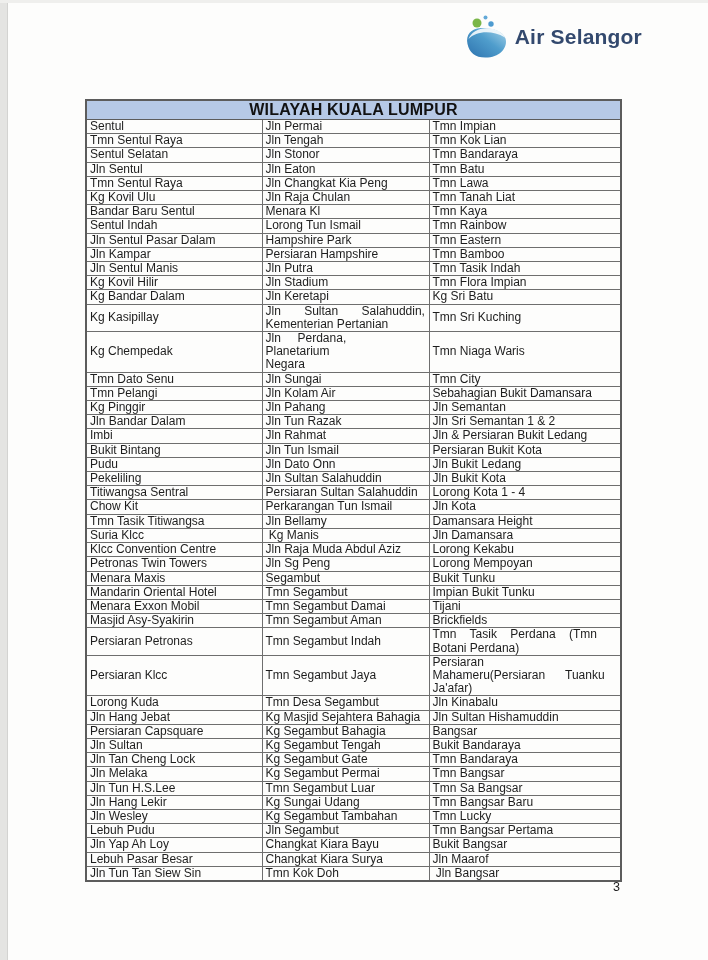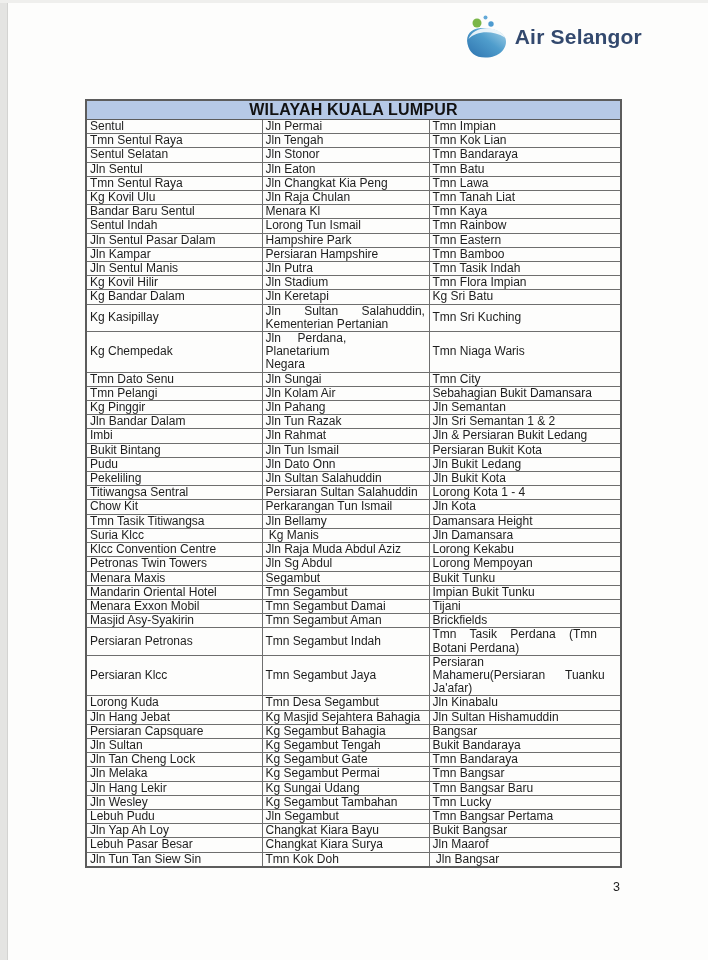--- a/index.html
+++ b/index.html
@@ -225,21 +225,21 @@
         <td> Kg Manis</td>
         <td>Jln Damansara</td>
       </tr>
       <tr>
         <td>Klcc Convention Centre</td>
         <td>Jln Raja Muda Abdul Aziz</td>
         <td>Lorong Kekabu</td>
       </tr>
       <tr>
         <td>Petronas Twin Towers</td>
-        <td>Jln Sg Abdul</td>
+        <td>Jln Sg Peng</td>
         <td>Lorong Mempoyan</td>
       </tr>
       <tr>
         <td>Menara Maxis</td>
         <td>Segambut</td>
         <td>Bukit Tunku</td>
       </tr>
       <tr>
         <td>Mandarin Oriental Hotel</td>
         <td>Tmn Segambut</td>
@@ -292,20 +292,25 @@
         <td>Jln Tan Cheng Lock</td>
         <td>Kg Segambut Gate</td>
         <td>Tmn Bandaraya</td>
       </tr>
       <tr>
         <td>Jln Melaka</td>
         <td>Kg Segambut Permai</td>
         <td>Tmn Bangsar</td>
       </tr>
       <tr>
+        <td>Jln Tun H.S.Lee</td>
+        <td>Tmn Segambut Luar</td>
+        <td>Tmn Sa Bangsar</td>
+      </tr>
+      <tr>
         <td>Jln Hang Lekir</td>
         <td>Kg Sungai Udang</td>
         <td>Tmn Bangsar Baru</td>
       </tr>
       <tr>
         <td>Jln Wesley</td>
         <td>Kg Segambut Tambahan</td>
         <td>Tmn Lucky</td>
       </tr>
       <tr>

